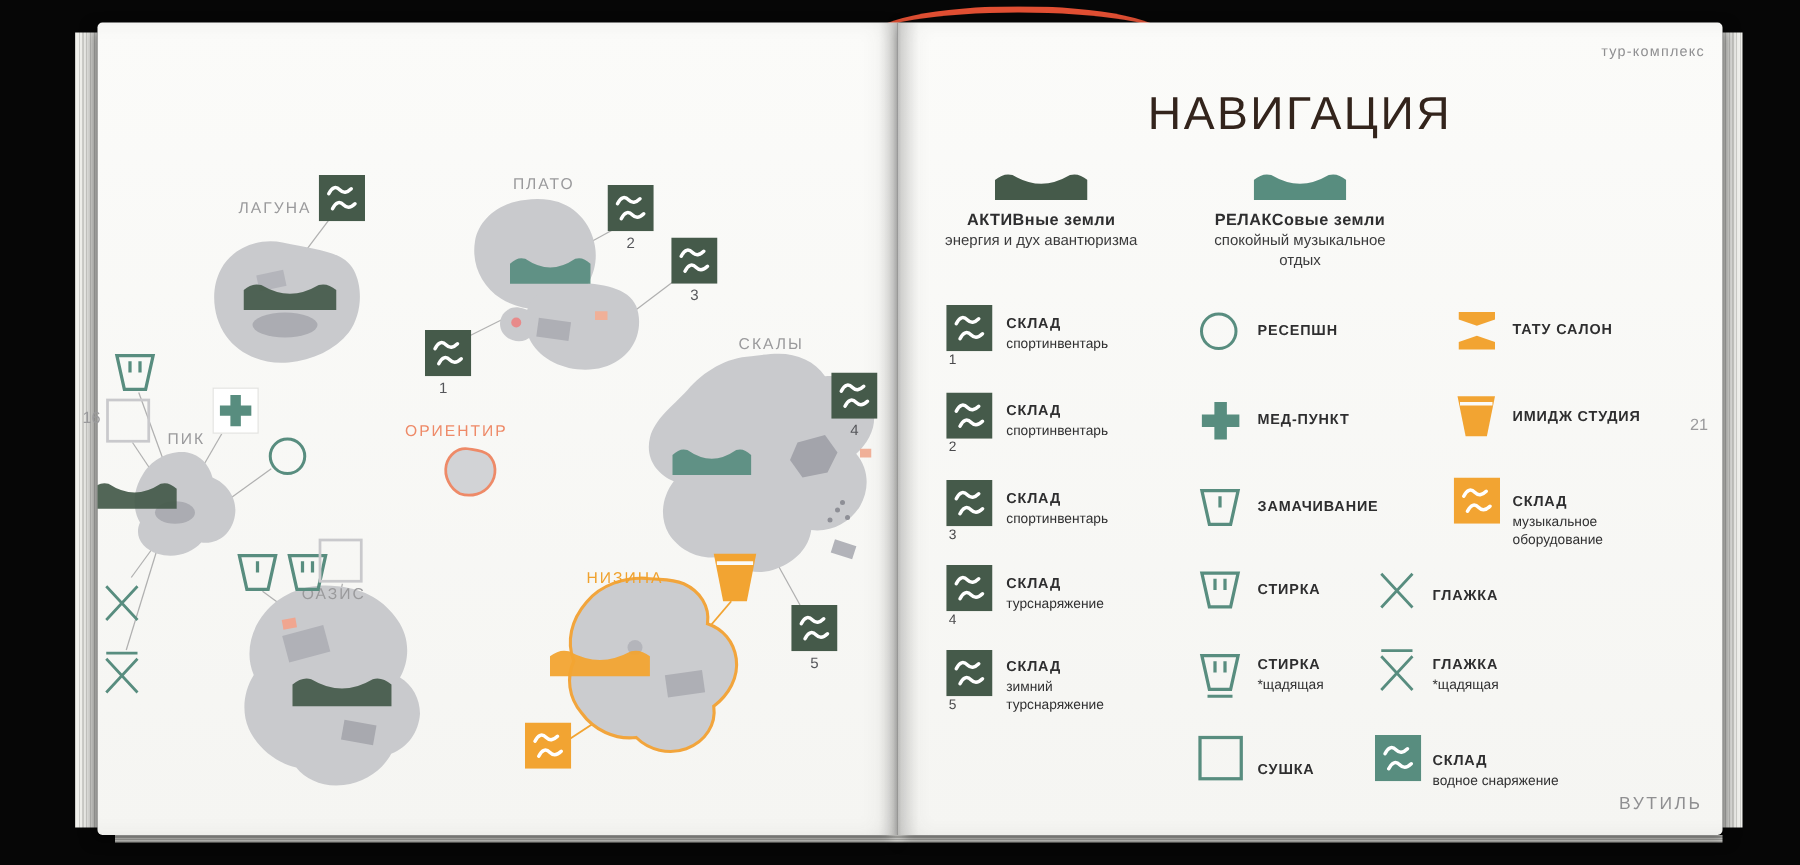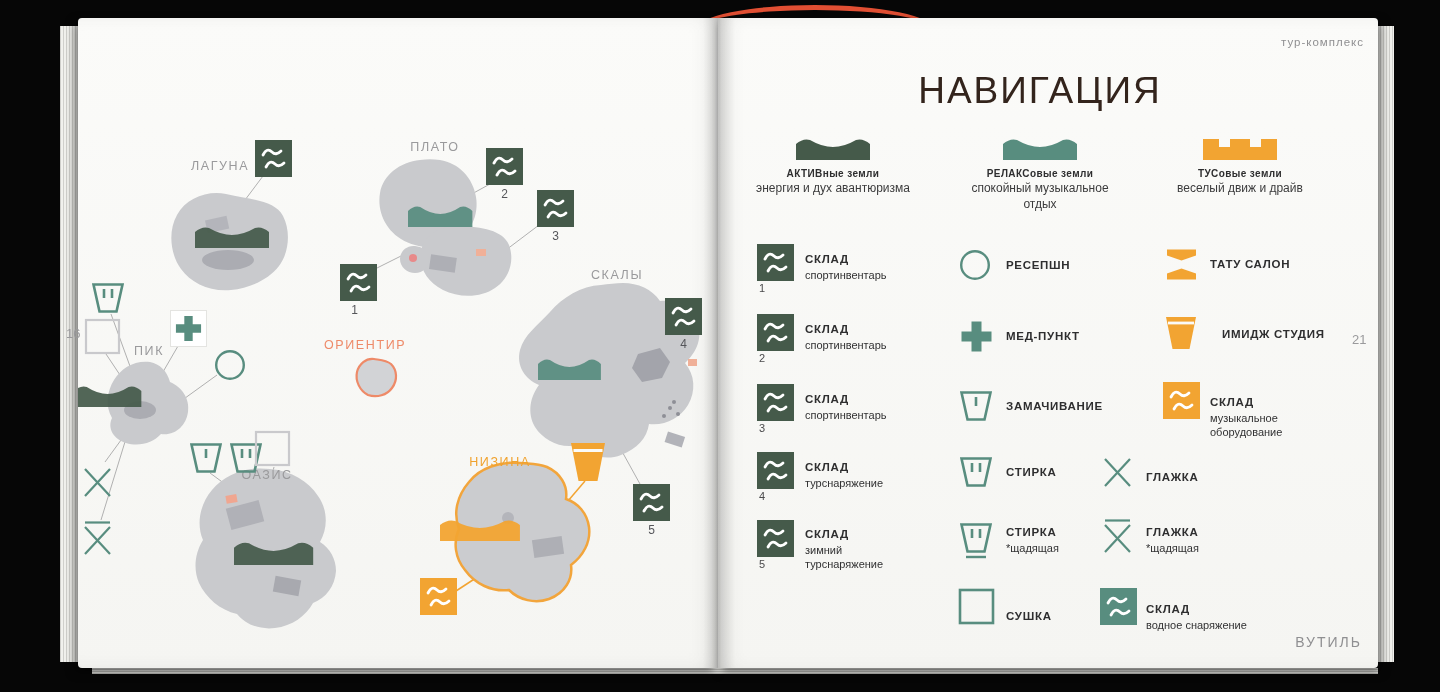--- a/index.html
+++ b/index.html
@@ -29,21 +29,21 @@
   .map-title{position:absolute;left:126px;top:58px;width:400px;text-align:center;
     font-size:36px;letter-spacing:3px;color:#9C9C9E;}
   .pagenum{position:absolute;font-size:13px;color:#9A9A9C;}
 
   .nav-title{position:absolute;left:122px;top:52px;width:400px;text-align:center;
     font-size:37px;letter-spacing:2px;color:#33241C;}
   .corner-tr{position:absolute;right:14px;top:18px;font-size:11.5px;letter-spacing:1px;color:#8F8F91;}
   .corner-br{position:absolute;right:16px;top:616px;font-size:14px;letter-spacing:2px;color:#8F8F91;}
   .col-h{position:absolute;width:200px;text-align:center;}
   .col-h .banner{display:block;margin:0 auto;}
-  .col-h .t{font-weight:bold;font-size:10px;color:#2E2E2F;letter-spacing:.4px;margin-top:8px;}
+  .col-h .t{font-weight:bold;font-size:13px;color:#2E2E2F;letter-spacing:.4px;margin-top:8px;}
   .col-h .s{font-size:12px;color:#3B3B3C;line-height:1.3;margin-top:2px;}
   .leg-ic{position:absolute;line-height:0;}
   .leg-num{position:absolute;font-size:11px;color:#4A4A4C;}
   .leg-label{position:absolute;width:120px;}
   .leg-label .t{font-weight:bold;font-size:11.5px;letter-spacing:.7px;color:#2E2E2F;}
   .leg-label .s{font-size:11px;color:#313132;line-height:1.3;margin-top:3px;}
 </style>
 </head>
 <body>
 
@@ -291,27 +291,20 @@
       <div class="t">АКТИВные земли</div>
       <div class="s">энергия и дух авантюризма</div>
     </div>
     <div class="col-h" style="left:222px;top:118px;">
       <svg class="banner" width="74" height="24" viewBox="0 0 74 24">
           <path d="M0 24 L0 8 Q7 2 14 4 Q26 11 37 11 Q48 11 60 4 Q67 2 74 8 L74 24 Z" fill="#588D7F"></path>
         </svg>
       <div class="t">РЕЛАКСовые земли</div>
       <div class="s" style="max-width:150px;margin:2px auto 0;">спокойный музыкальное отдых</div>
     </div>
-    <div class="col-h" style="left:422px;top:118px;">
-      <svg class="banner" width="74" height="24" viewBox="0 0 74 24">
-          <path d="M0 24 V3 H16 V11 H27 V3 H47 V11 H58 V3 H74 V24 Z" fill="#F2A432"></path>
-        </svg>
-      <div class="t">ТУСовые земли</div>
-      <div class="s">веселый движ и драйв</div>
-    </div>
 
     <div class="leg-ic" style="left:39px;top:226px;">
       <svg width="37" height="37" viewBox="0 0 37 37">
           <rect width="37" height="37" fill="#455A4A"></rect>
           <path d="M8 15 Q12 7 17 12 Q21 16 26 11" fill="none" stroke="#FFFFFF" stroke-width="2.8" stroke-linecap="round"></path>
           <path d="M11 27 Q15 19 20 24 Q24 28 29 23" fill="none" stroke="#FFFFFF" stroke-width="2.8" stroke-linecap="round"></path>
         </svg>
     </div>
     <div class="leg-num" style="left:41px;top:264px;">1</div>
     <div class="leg-label" style="left:87px;top:235px;">
@@ -473,21 +466,21 @@
     <div class="leg-label" style="left:492px;top:240px;">
       <div class="t">ТАТУ САЛОН</div>
     </div>
 
     <div class="leg-ic" style="left:445px;top:294px;">
       <svg width="36" height="40" viewBox="0 0 36 40">
           <path d="M3 5 H33 L26.5 37 H9.5 Z" fill="#F2A432"></path>
           <line x1="5" y1="11" x2="31" y2="11" stroke="#FAFAF8" stroke-width="2.8"></line>
         </svg>
     </div>
-    <div class="leg-label" style="left:492px;top:310px;margin-left:12px;">
+    <div class="leg-label" style="left:492px;top:310px;">
       <div class="t">ИМИДЖ СТУДИЯ</div>
     </div>
 
     <div class="leg-ic" style="left:445px;top:364px;">
       <svg width="37" height="37" viewBox="0 0 37 37">
           <rect width="37" height="37" fill="#F2A432"></rect>
           <path d="M8 15 Q12 7 17 12 Q21 16 26 11" fill="none" stroke="#FFFFFF" stroke-width="2.8" stroke-linecap="round"></path>
           <path d="M11 27 Q15 19 20 24 Q24 28 29 23" fill="none" stroke="#FFFFFF" stroke-width="2.8" stroke-linecap="round"></path>
         </svg>
     </div>

